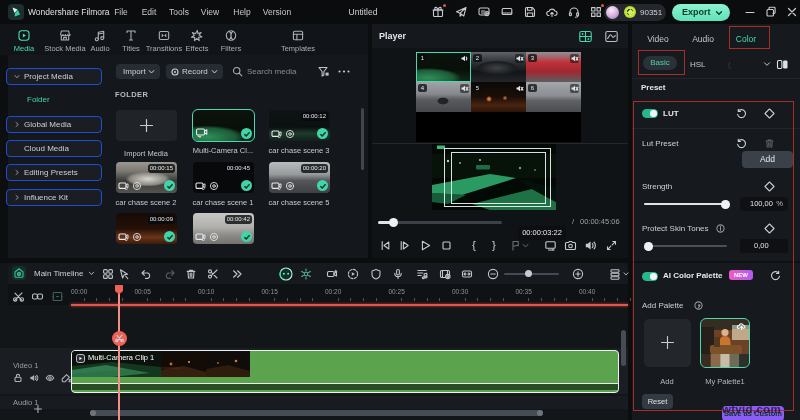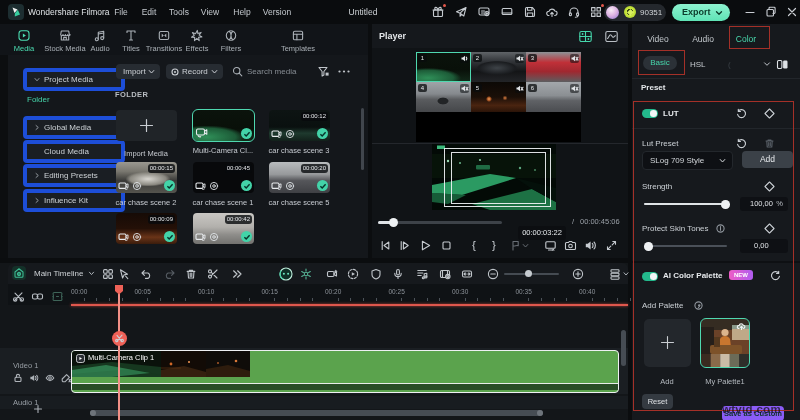--- a/index.html
+++ b/index.html
@@ -34,22 +34,22 @@
   .tab .ticon{position:absolute;left:50%;top:5px;transform:translateX(-50%);width:13px;height:13px;}
   .tab .tlabel{position:absolute;left:50%;top:20px;transform:translateX(-50%);font-size:7.5px;white-space:nowrap;}
   .tab.active{color:#4cdcb1;}
   
   #sidepanel{position:absolute;left:0px;top:55px;width:368px;height:203px;background:#14171b;}
   #leftgutter{position:absolute;left:0;top:55px;width:8px;height:365px;background:#0c0e10;}
   #gapv1{position:absolute;left:368px;top:24px;width:4px;height:234px;background:#0b0d0f;}
   #gapv2{position:absolute;left:628px;top:24px;width:4px;height:396px;background:#0b0d0f;}
   #gaph1{position:absolute;left:0;top:258px;width:632px;height:5px;background:#0b0d0f;}
   
-  .sbitem{position:absolute;left:23px;width:94px;height:15px;border-radius:4px;background:#1a1e23;
-          border:4px solid #1d4ed8;font-size:8px;color:#ccd1d5;line-height:15px;}
+  .sbitem{position:absolute;left:6px;width:94px;height:15px;border-radius:4px;background:#1a1e23;
+          border:1px solid #1d4ed8;font-size:8px;color:#ccd1d5;line-height:15px;}
   .sbitem .caret{position:absolute;left:6px;top:0;width:8px;height:15px;color:#8f959b;}
   .sbitem .sblabel{position:absolute;left:17px;white-space:nowrap;}
   #sb-folder{position:absolute;left:27px;top:93px;width:70px;height:14px;font-size:8px;color:#45d3a9;line-height:14px;}
   
   .mbtn{position:absolute;top:64px;height:15px;border-radius:4px;background:#272c32;font-size:8px;color:#ccd0d5;line-height:15px;}
   #searchtxt{position:absolute;left:247px;top:64px;height:15px;line-height:15px;font-size:8px;color:#878d94;}
   #folderlabel{position:absolute;left:115px;top:90px;font-size:7.5px;font-weight:bold;letter-spacing:.4px;color:#b9bdc2;}
   .tile{position:absolute;width:61px;height:31px;border-radius:4px;background:#202428;overflow:hidden;}
   .tile.sel{outline:1.6px solid #4fd8b0;border-radius:5px;}
   .tname{position:absolute;width:64px;text-align:center;font-size:7.5px;color:#c6cad0;white-space:nowrap;overflow:hidden;}
@@ -783,26 +783,20 @@
   <div class="rico" style="left:104px;top:114px">
     <svg class="ic" width="11" height="11" viewBox="0 0 11 11">
           <path d="M2.3 3.2A4 4 0 1 1 1.6 6.4M2.3 1.3v2.2h2.2"></path>
         </svg>
       </div>
   <div class="rico" style="left:132px;top:114px;color:#596068">
     <svg class="ic" width="11" height="11" viewBox="0 0 11 11">
           <path d="M2 3h7M4 3V2h3v1M2.8 3l.4 6h4.6l.4-6M4.7 4.5v3M6.3 4.5v3"></path>
         </svg>
       </div>
-  <div class="dropdown" style="left:10px;top:127px;width:89px;height:17px;line-height:17px">
-    <span style="margin-left:7px">SLog 709 Style</span>
-    <svg class="ic" style="position:absolute;right:6px;top:6px" width="7" height="6" viewBox="0 0 7 6">
-          <path d="M1.2 1.5 3.5 4 5.8 1.5" stroke-width="1"></path>
-        </svg>
-  </div>
   <div class="abs" style="left:110px;top:127px;width:51px;height:17px;border-radius:4px;background:#3b4148;text-align:center;line-height:17px;font-size:8.5px;color:#e6e9ec">Add</div>
 
   <div class="prow-label" style="left:10px;top:158px">Strength</div>
   <div class="rico" style="left:132px;top:157px">
     <svg class="ic" width="11" height="11" viewBox="0 0 11 11">
           <rect x="2.3" y="2.3" width="6.4" height="6.4" transform="rotate(45 5.5 5.5)"></rect>
         </svg>
       </div>
   <div class="sldtrack" style="top:179px"></div>
   <div class="sldfill" style="top:179px;width:81px"></div>

